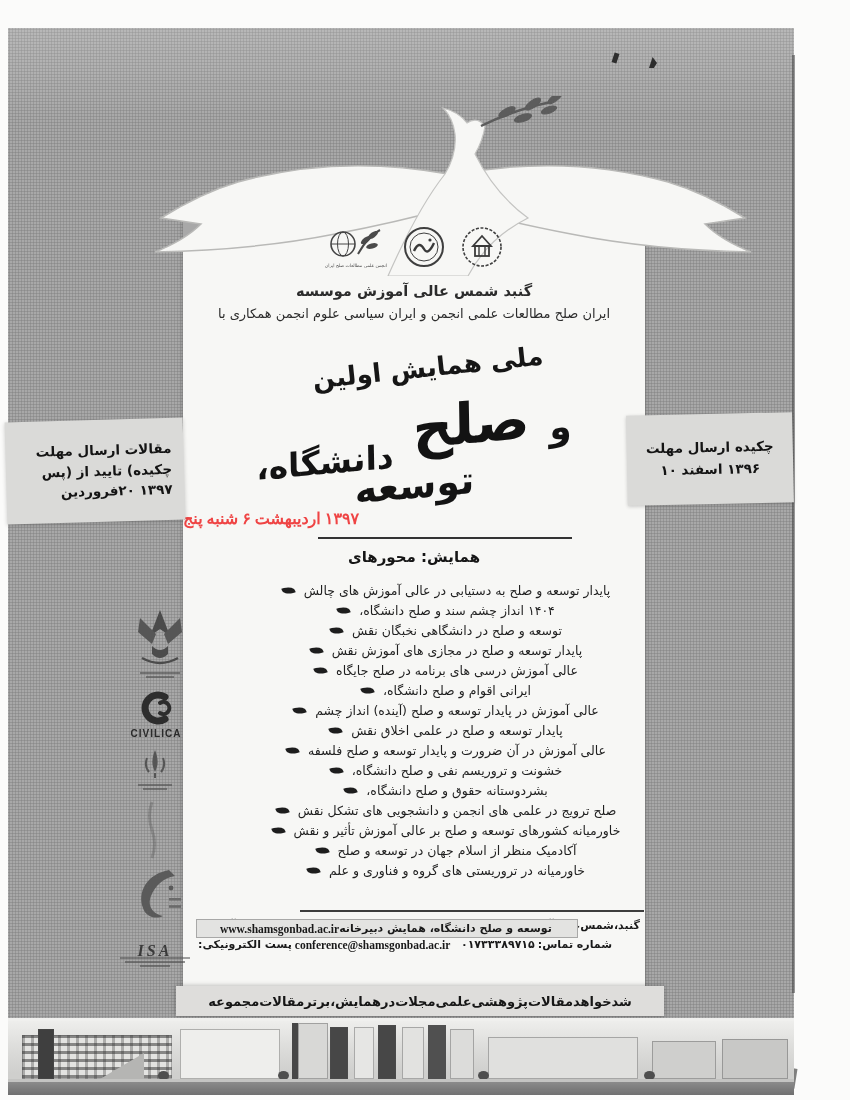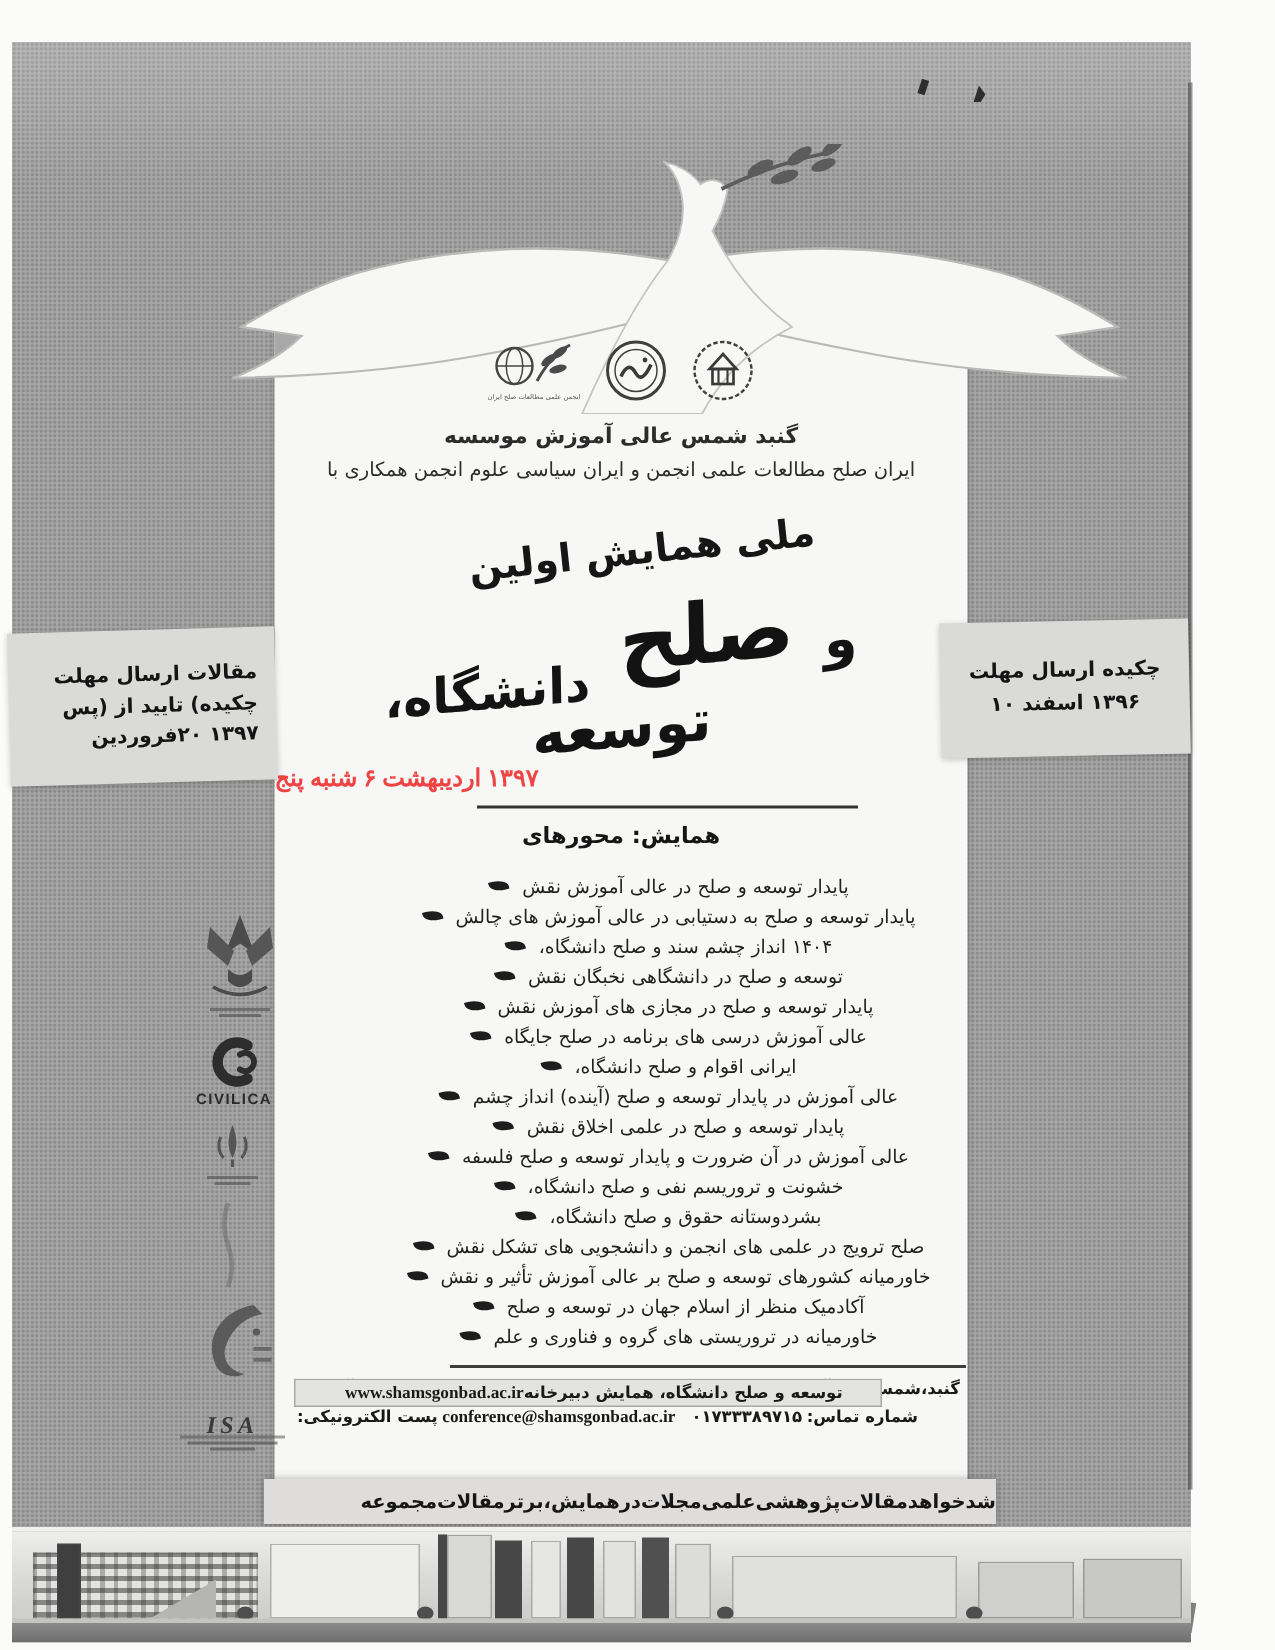--- a/index.html
+++ b/index.html
@@ -62,27 +62,27 @@
   .leaf{width:13px;height:7px;background:#1d1d1d;border-radius:0 80% 0 80%;
         transform:rotate(-14deg);flex:0 0 auto;}
   .ttext{font-size:12.5px;color:#1f1f1f;white-space:nowrap;}
   .w{display:inline-block;}
   
   .cdiv{position:absolute;left:300px;top:910px;width:344px;height:2px;background:#3d3d3d;}
   .contact{position:absolute;left:196px;top:916px;width:438px;font-weight:bold;
         font-size:11px;color:#191919;}
   .crow{height:19px;display:flex;align-items:center;}
   .crow.a{padding-left:4px;}
-  .crow.b{justify-content:space-between;padding:0 26px 0 34px;}
+  .crow.b{justify-content:space-between;padding:0 26px 0 24px;}
   .crow.c{justify-content:space-between;padding:0 22px 0 2px;}
   .cgroup{display:flex;align-items:center;gap:3px;}
   .latin{font-family:"Liberation Serif","DejaVu Serif",serif;font-weight:bold;font-size:11.5px;}
   
   .bbanner{position:absolute;left:176px;top:986px;width:488px;height:30px;background:#dedddb;
-        display:flex;align-items:center;justify-content:flex-end;font-size:13px;font-weight:bold;
+        display:flex;align-items:center;justify-content:center;font-size:13px;font-weight:bold;
         color:#161616;box-shadow:0 0 5px rgba(0,0,0,.3);}
   .lbanner{position:absolute;left:6px;top:420px;width:178px;height:102px;background:#dadad8;
         transform:rotate(-1.6deg);display:flex;flex-direction:column;justify-content:center;
         text-align:right;padding-right:12px;box-sizing:border-box;font-weight:bold;
         font-size:13.5px;color:#141414;line-height:1.55;box-shadow:0 1px 4px rgba(0,0,0,.2);}
   .rbanner{position:absolute;left:627px;top:414px;width:166px;height:90px;background:#dadad8;
         transform:rotate(-1.2deg);display:flex;flex-direction:column;justify-content:center;
         text-align:center;font-weight:bold;font-size:13.5px;color:#141414;line-height:1.6;
         box-shadow:0 1px 4px rgba(0,0,0,.2);}
   
@@ -177,24 +177,20 @@
   <div class="l2" dir="ltr"><span class="w" dir="rtl">با</span> <span class="w" dir="rtl">همکاری</span> <span class="w" dir="rtl">انجمن</span> <span class="w" dir="rtl">علوم</span> <span class="w" dir="rtl">سیاسی</span> <span class="w" dir="rtl">ایران</span> <span class="w" dir="rtl">و</span> <span class="w" dir="rtl">انجمن</span> <span class="w" dir="rtl">علمی</span> <span class="w" dir="rtl">مطالعات</span> <span class="w" dir="rtl">صلح</span> <span class="w" dir="rtl">ایران</span></div>
 </div>
 
 <div class="title-pre" dir="ltr"><span class="w" dir="rtl">اولین</span> <span class="w" dir="rtl">همایش</span> <span class="w" dir="rtl">ملی</span></div>
 <div class="title-main" dir="ltr"><span class="w" dir="rtl">دانشگاه،</span> <span class="w" dir="rtl">صلح</span> <span class="w" dir="rtl">و</span> <span class="w" dir="rtl">توسعه</span></div>
 <div class="date" dir="ltr"><span class="w" dir="rtl">پنج</span> <span class="w" dir="rtl">شنبه</span> <span class="w" dir="rtl">۶</span> <span class="w" dir="rtl">اردیبهشت</span> <span class="w" dir="rtl">۱۳۹۷</span></div>
 <div class="date-underline"></div>
 
 <div class="theading" dir="ltr"><span class="w" dir="rtl">محورهای</span> <span class="w" dir="rtl">همایش:</span></div>
 <div class="topics">
-    <div class="topic">
-      <span class="leaf"></span>
-      <span class="ttext" dir="ltr"><span class="w" dir="rtl">نقش</span> <span class="w" dir="rtl">آموزش</span> <span class="w" dir="rtl">عالی</span> <span class="w" dir="rtl">در</span> <span class="w" dir="rtl">صلح</span> <span class="w" dir="rtl">و</span> <span class="w" dir="rtl">توسعه</span> <span class="w" dir="rtl">پایدار</span></span>
-    </div>
     <div class="topic">
       <span class="leaf"></span>
       <span class="ttext" dir="ltr"><span class="w" dir="rtl">چالش</span> <span class="w" dir="rtl">های</span> <span class="w" dir="rtl">آموزش</span> <span class="w" dir="rtl">عالی</span> <span class="w" dir="rtl">در</span> <span class="w" dir="rtl">دستیابی</span> <span class="w" dir="rtl">به</span> <span class="w" dir="rtl">صلح</span> <span class="w" dir="rtl">و</span> <span class="w" dir="rtl">توسعه</span> <span class="w" dir="rtl">پایدار</span></span>
     </div>
     <div class="topic">
       <span class="leaf"></span>
       <span class="ttext" dir="ltr"><span class="w" dir="rtl">دانشگاه،</span> <span class="w" dir="rtl">صلح</span> <span class="w" dir="rtl">و</span> <span class="w" dir="rtl">سند</span> <span class="w" dir="rtl">چشم</span> <span class="w" dir="rtl">انداز</span> <span class="w" dir="rtl">۱۴۰۴</span></span>
     </div>
     <div class="topic">
       <span class="leaf"></span>

